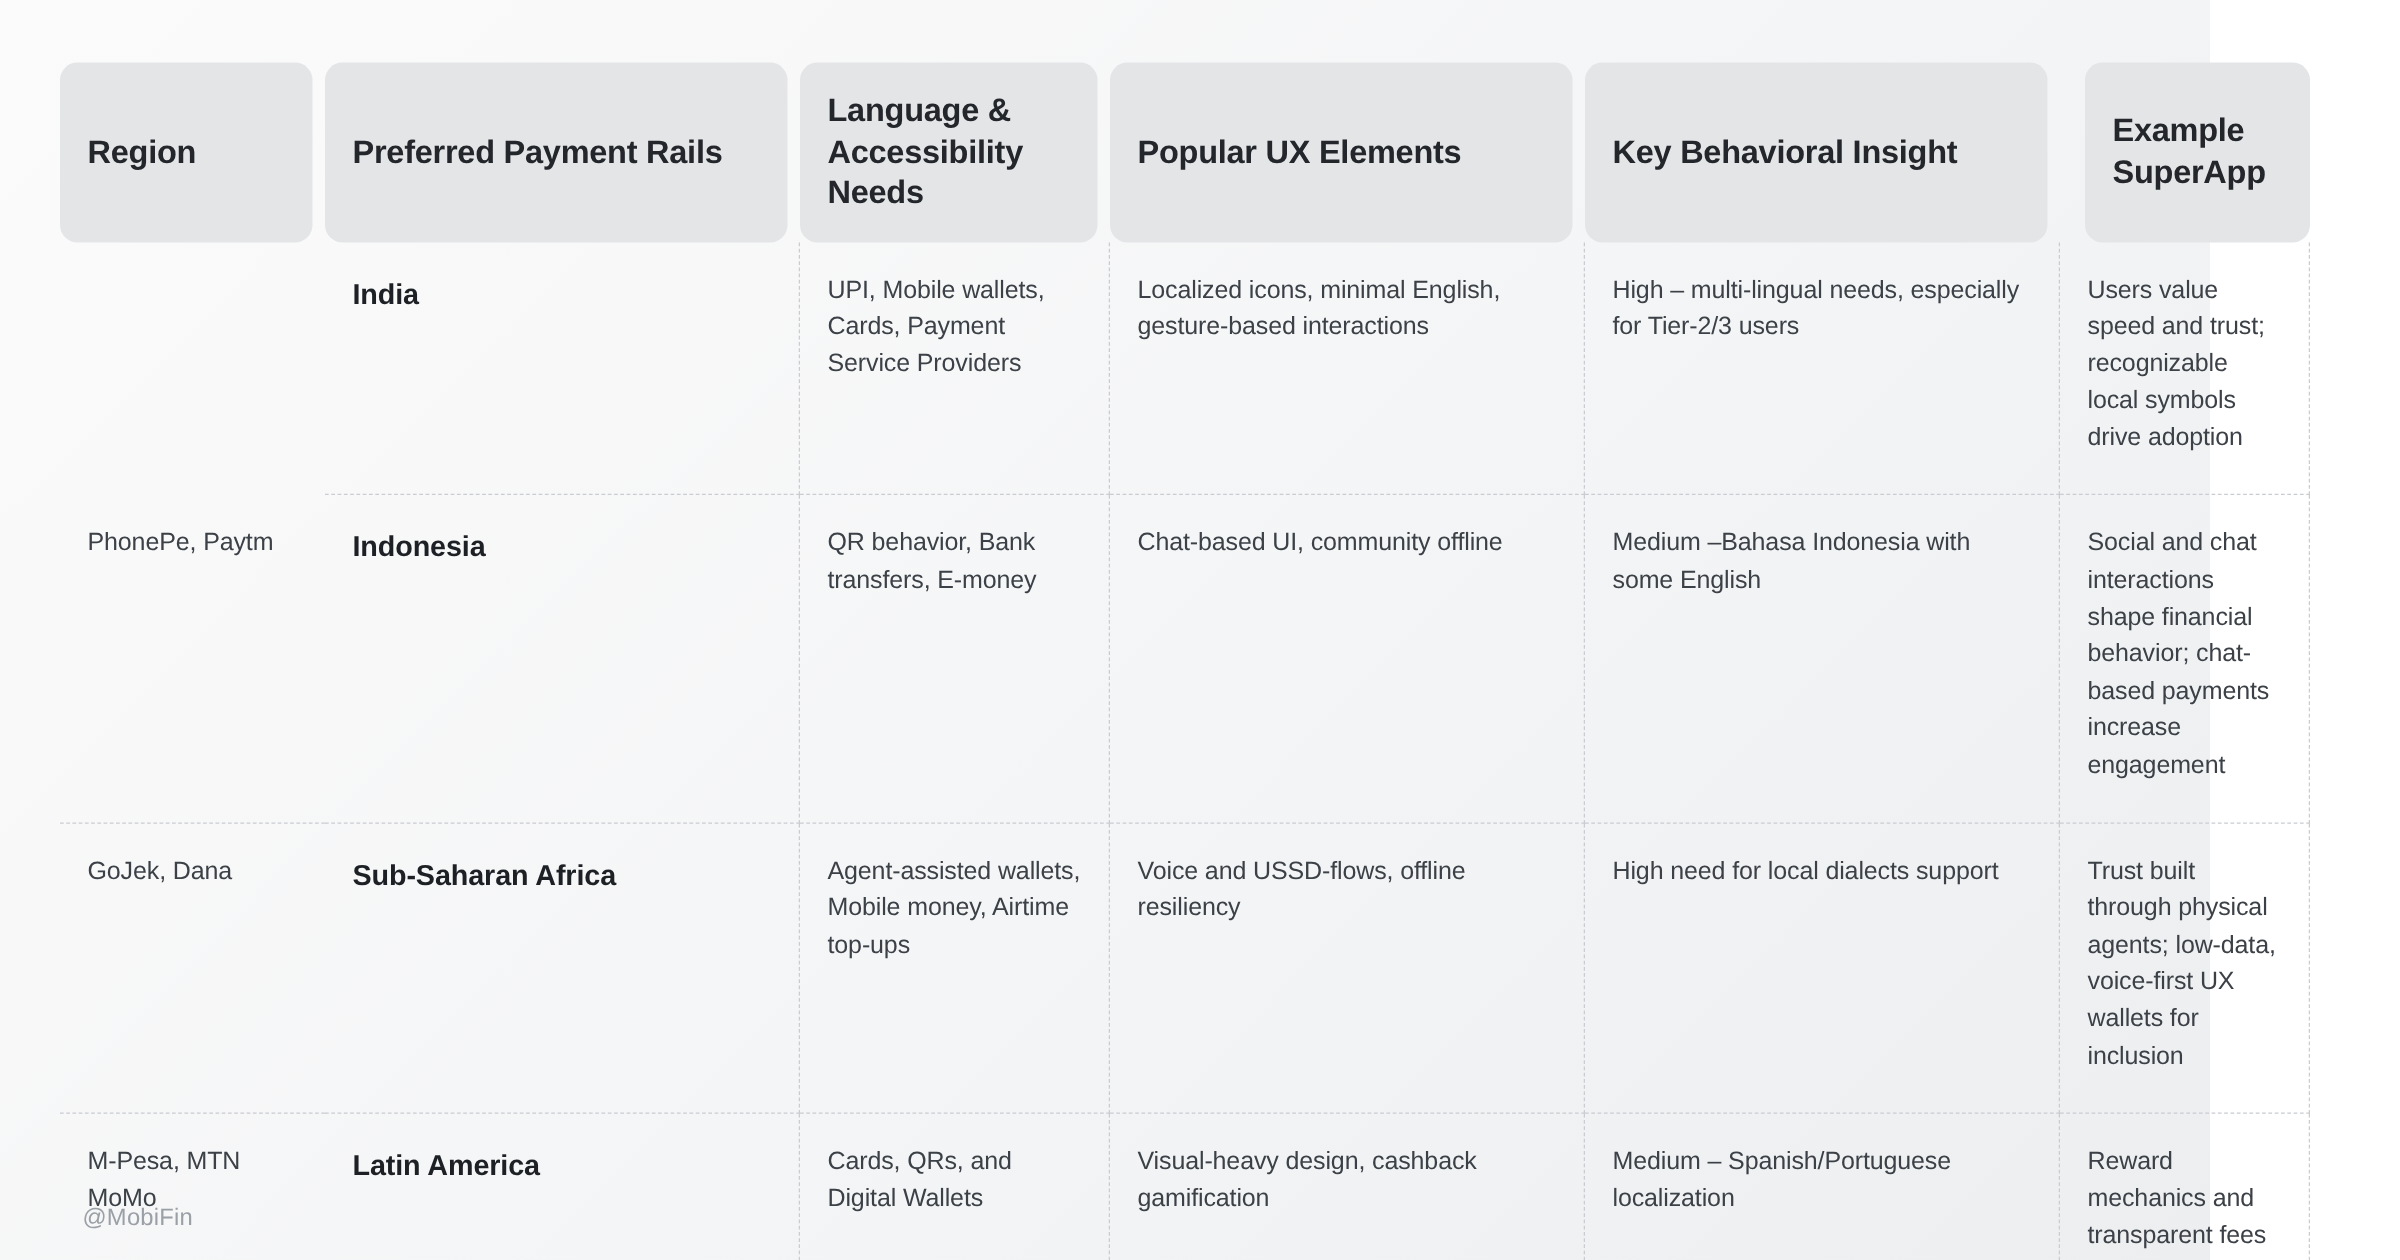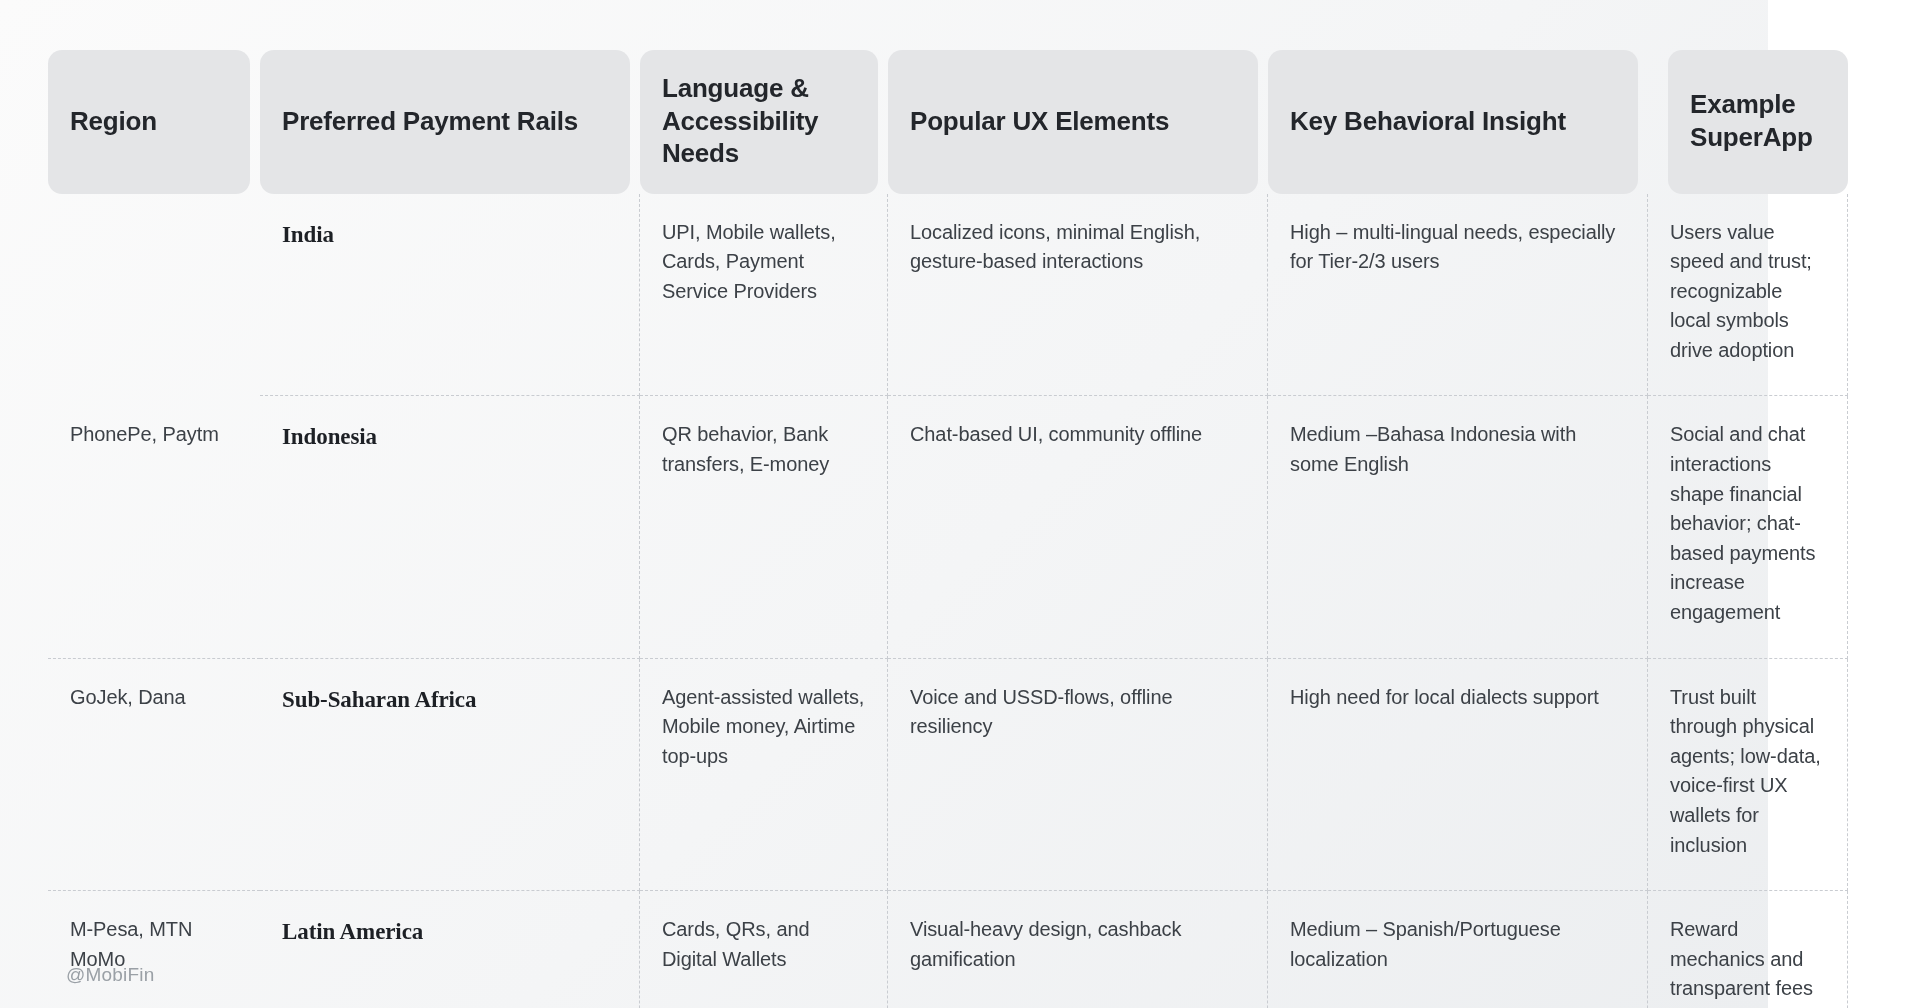--- a/index.html
+++ b/index.html
@@ -57,21 +57,20 @@
     line-height: 1.48;
     box-sizing: border-box;
     border-bottom: 1.5px dashed #c9ccd1;
     border-right: 1.5px dashed #c9ccd1;
     letter-spacing: -0.1px;
   }
   .cell.region {
     font-weight: bold;
     color: #1d2025;
     font-size: 23px;
-    font-family: Liberation Serif, serif;
   }
   .cell.lastcol {
     border-right: none;
   }
   .row-last .cell {
     border-bottom: none;
   }
   .spacer-row > div {
     height: 12px;
   }

